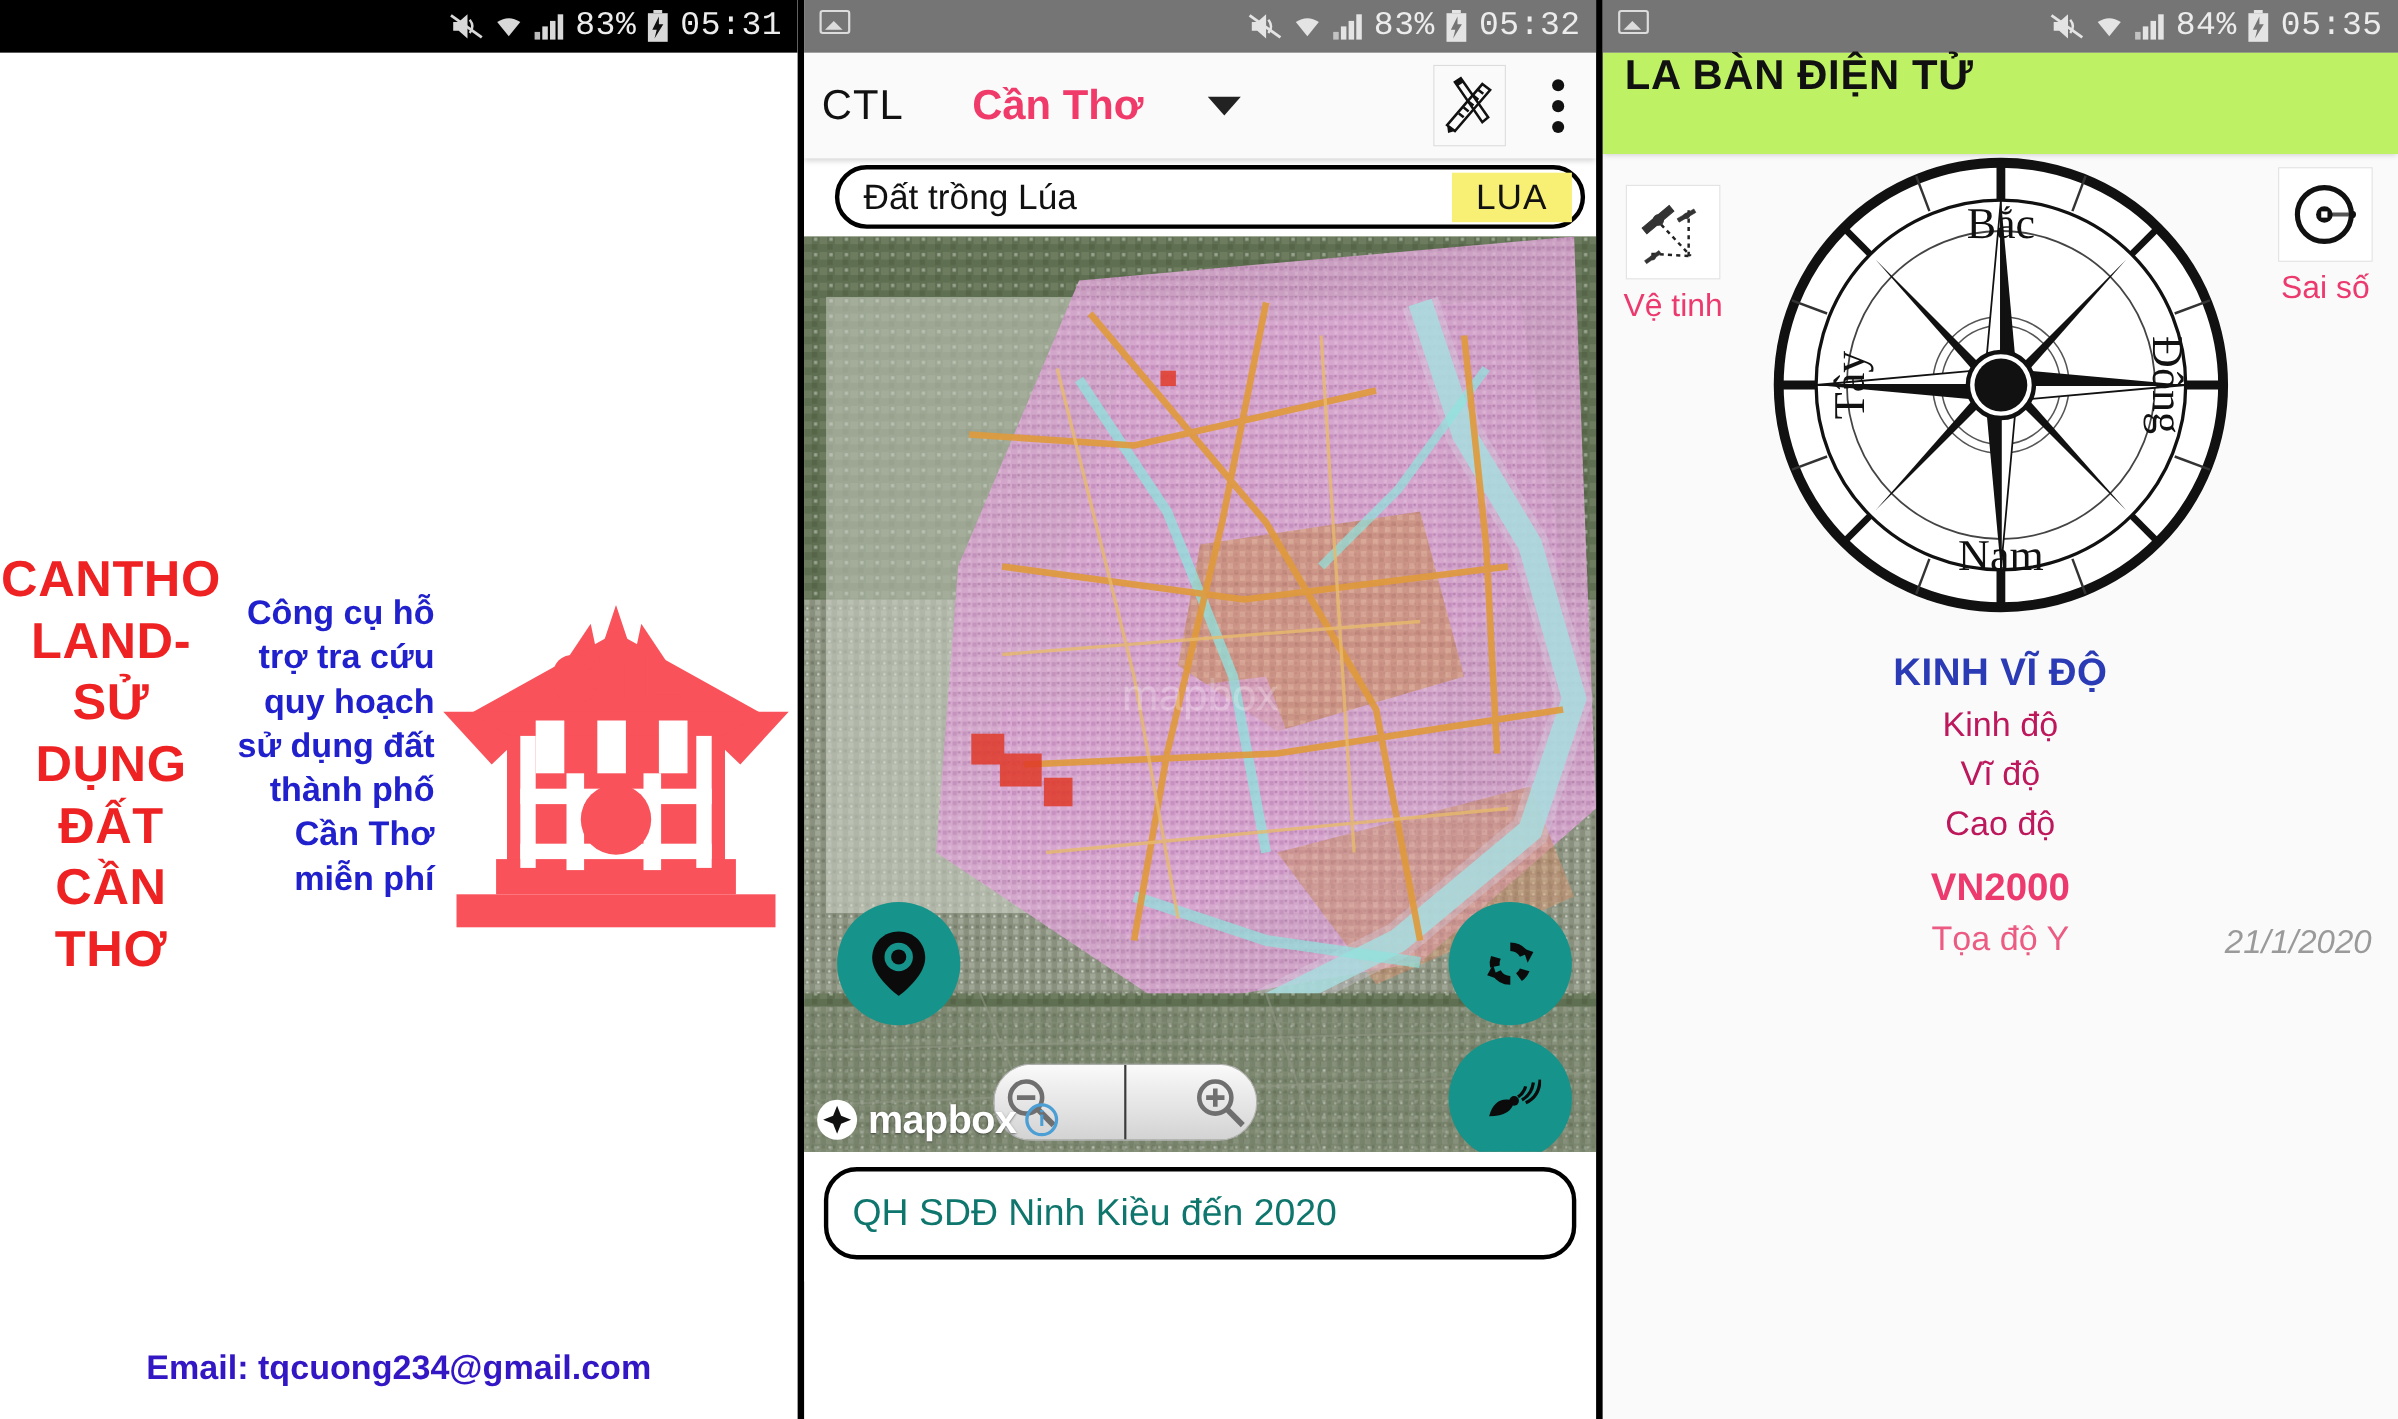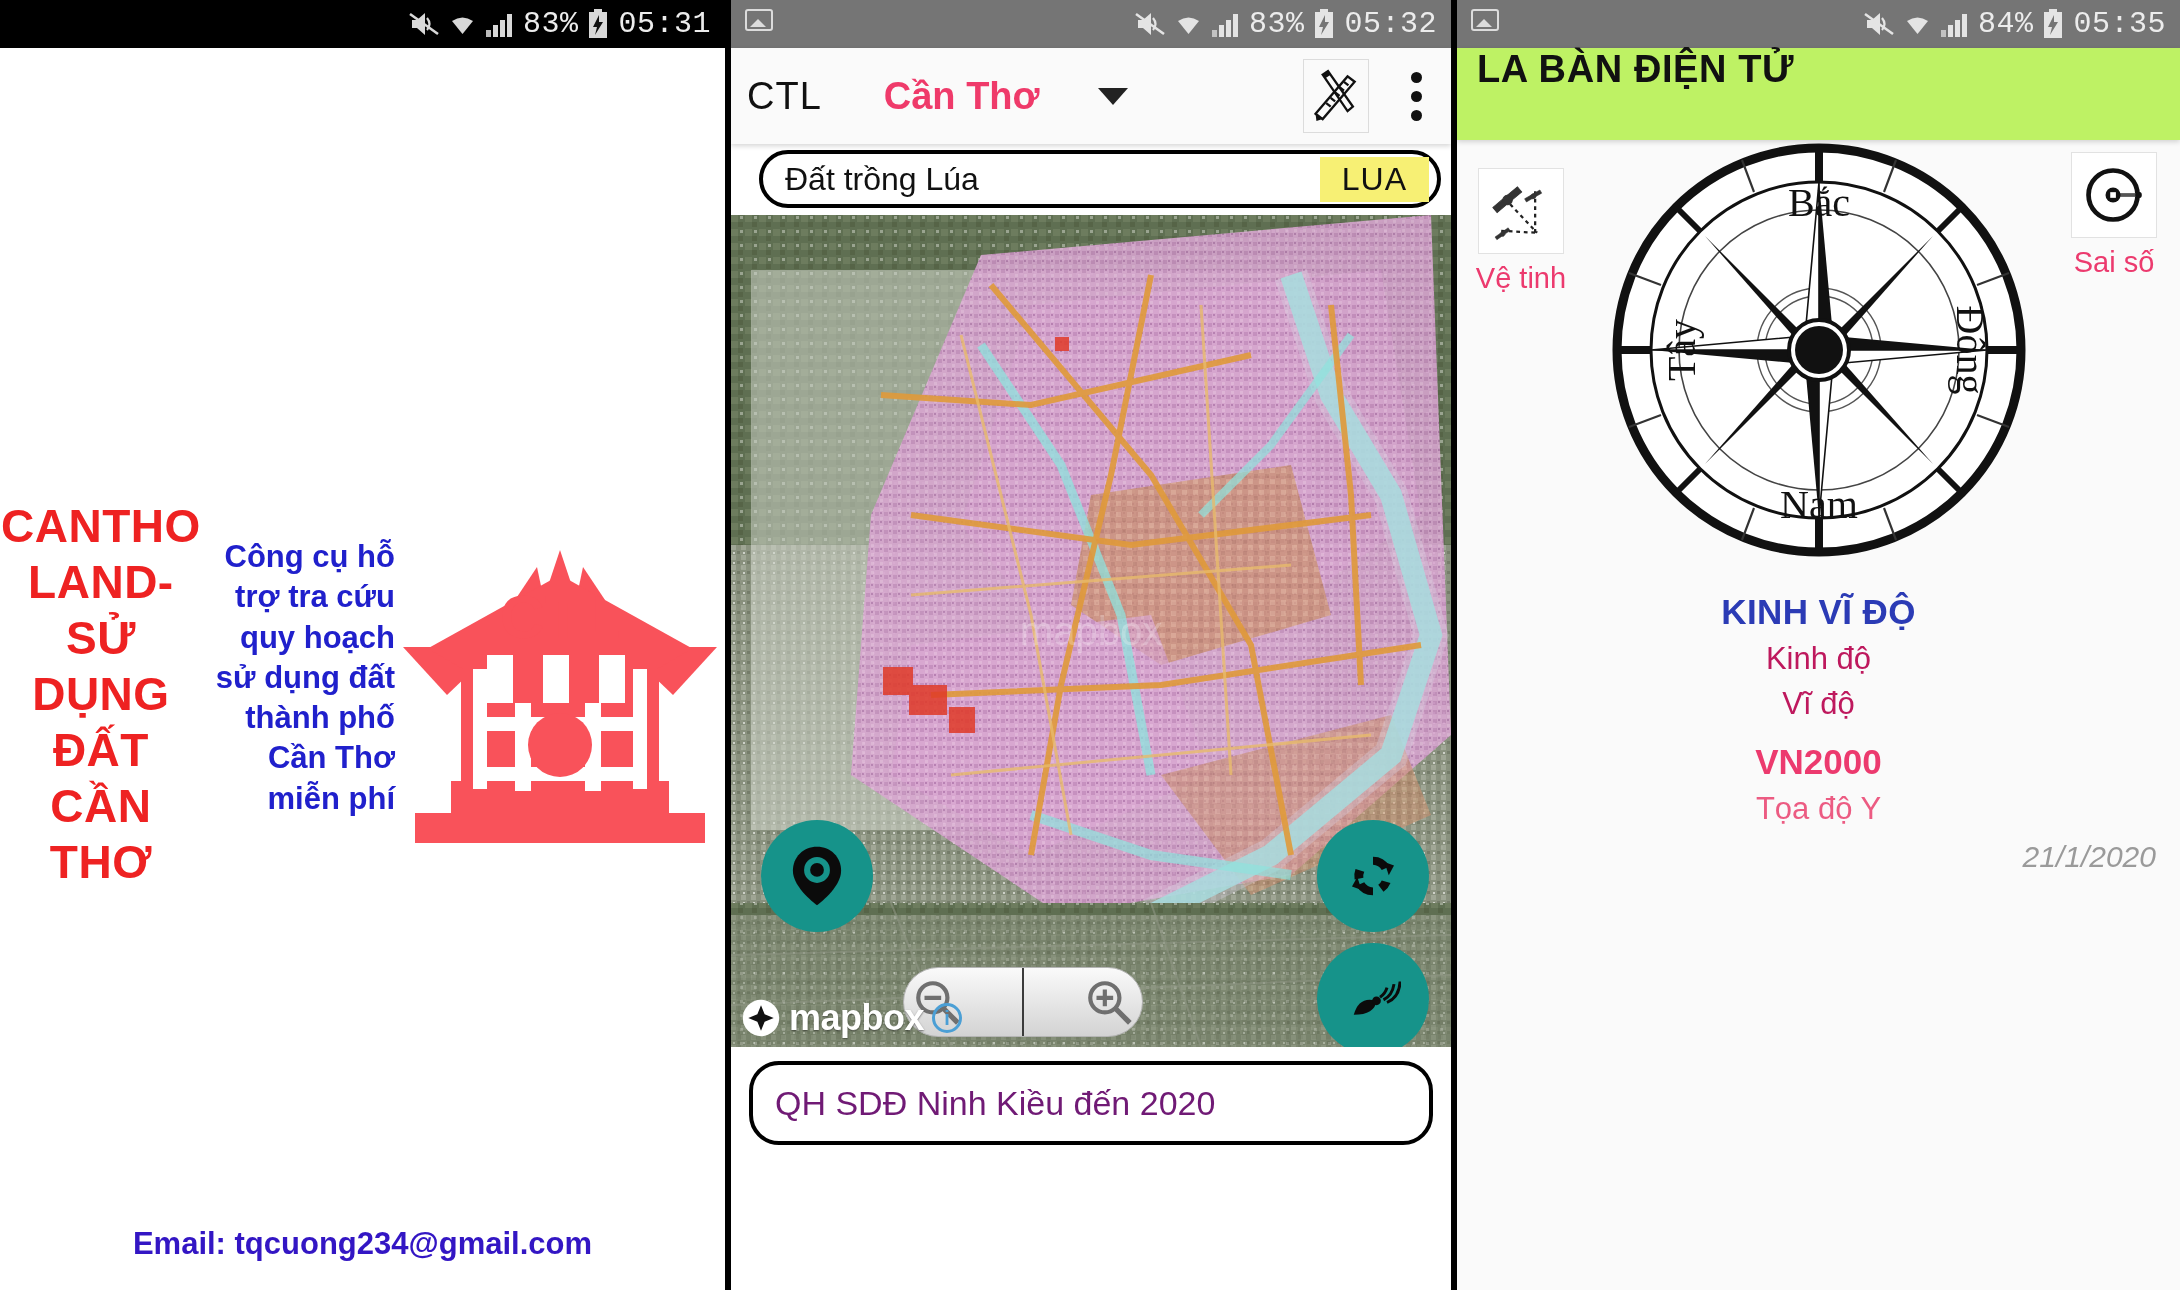--- a/index.html
+++ b/index.html
@@ -109,21 +109,21 @@
   .mb-word { color:#fff; font-size:36px; font-weight:700; letter-spacing:-0.5px;
     text-shadow:0 1px 2px rgba(0,0,0,0.5); }
   .mb-info { width:30px;height:30px;border:3px solid #4b9fd5;border-radius:50%;
     color:#4b9fd5;font-size:20px;font-weight:700;display:flex;align-items:center;justify-content:center;}
 
   .bottombar { background:#fff; height:auto; padding:14px 18px 20px 18px; }
   .bottom-pill {
     border:4px solid #000; border-radius:30px; height:84px;
     display:flex; align-items:center; padding-left:22px;
   }
-  .bottom-pill span { font-size:34px; color:#701a75; }
+  .bottom-pill span { font-size:34px; color:#0f766e; }
 
   
   .p3-appbar { height:92px; background:#bef264; display:flex; align-items:flex-start;
     padding-left:20px; box-shadow:0 2px 5px rgba(0,0,0,0.16); position:relative; z-index:4; }
   .p3-title { font-size:38px; font-weight:700; color:#111; letter-spacing:0.6px; }
   .p3-body { position:relative; height:1150px; background:#fafafa; }
   .sidebtn { position:absolute; width:92px; text-align:center; }
   #btn-satellite { left:18px; top:28px; }
   #btn-error { right:20px; top:12px; }
   .sidebtn .bx { width:86px; height:86px; border:1px solid #e2e2e2; background:#fff;
@@ -584,20 +584,21 @@
           <text x="210" y="378" font-family="Liberation Serif, serif" font-size="40" text-anchor="middle" fill="#111">Nam</text>
           <text x="0" y="0" transform="translate(348,210) rotate(90)" font-family="Liberation Serif, serif" font-size="40" text-anchor="middle" fill="#111">Đông</text>
           <text x="0" y="0" transform="translate(86,210) rotate(-90)" font-family="Liberation Serif, serif" font-size="40" text-anchor="middle" fill="#111">Tây</text>
         </svg>
       </div>
 
       <div class="coords">
         <div class="c-head">KINH VĨ ĐỘ</div>
         <div class="c-line">Kinh độ</div>
         <div class="c-line">Vĩ độ</div>
+        <div class="c-line">Cao độ</div>
         <div class="c-head2">VN2000</div>
         <div class="c-line2">Tọa độ Y</div>
       </div>
 
       <div class="p3-date">21/1/2020</div>
     </div>
   </div>
 
 </div>
 

